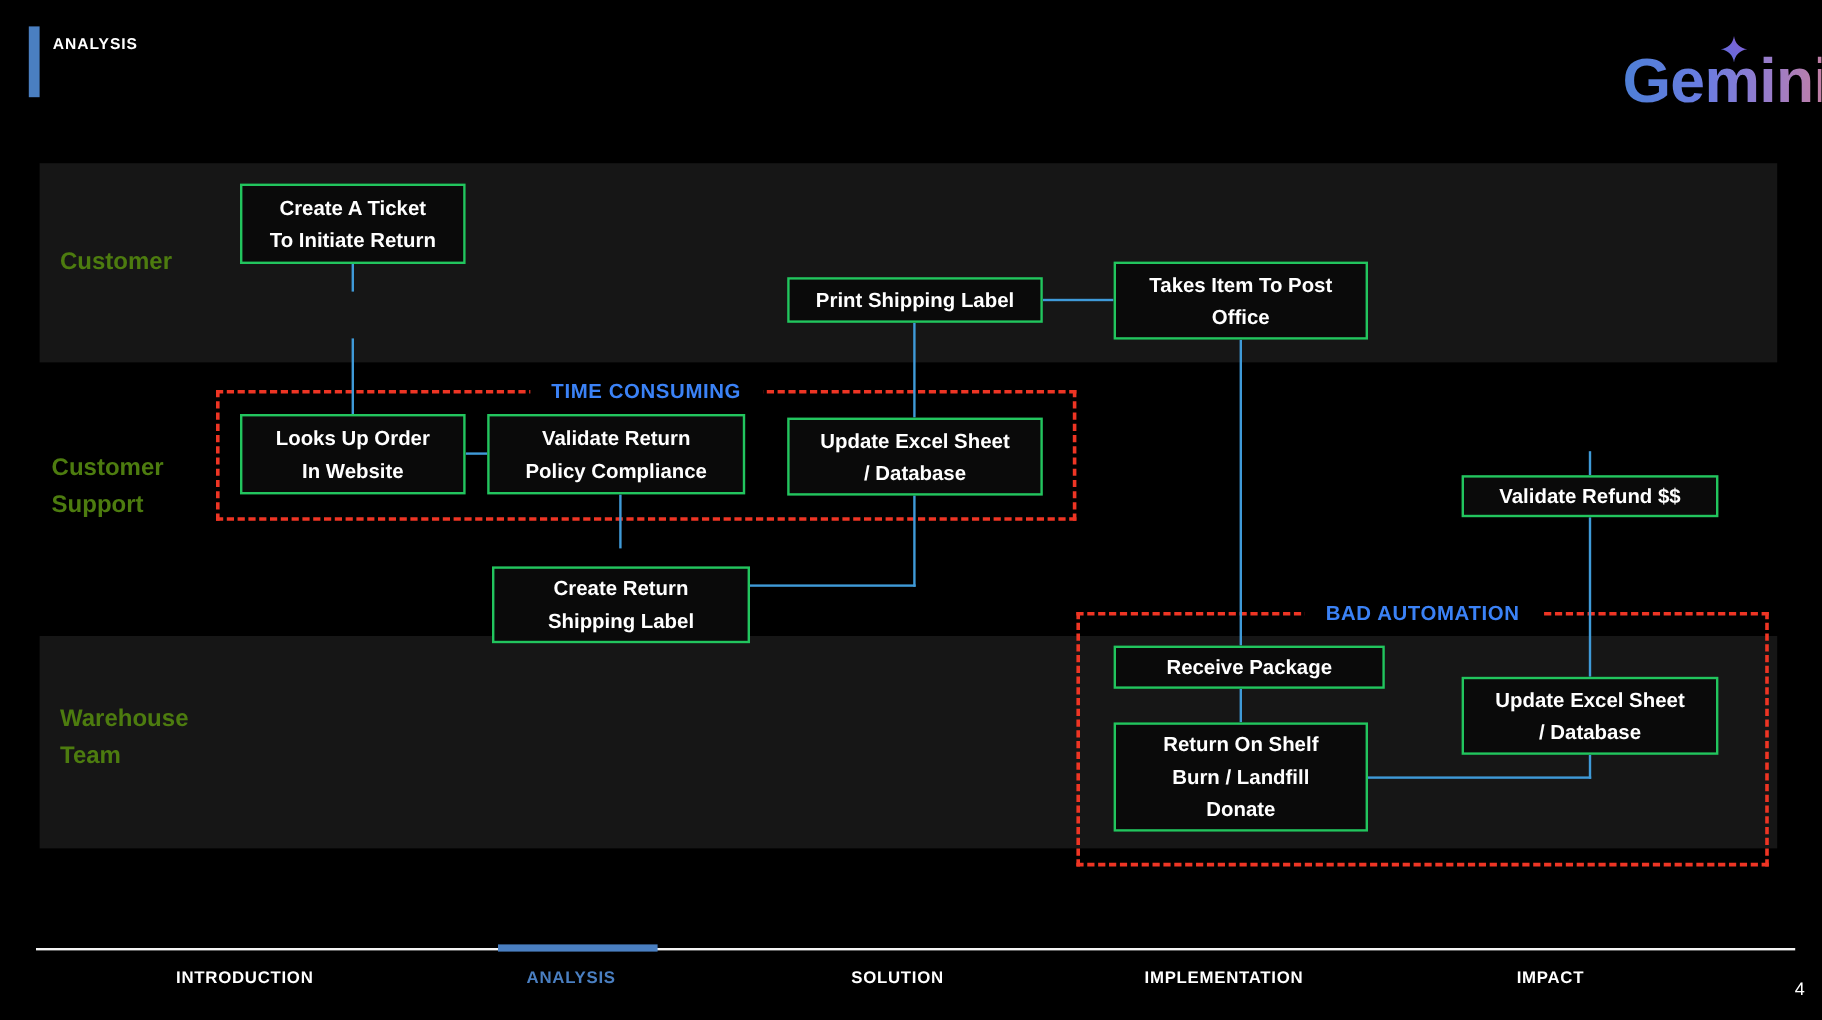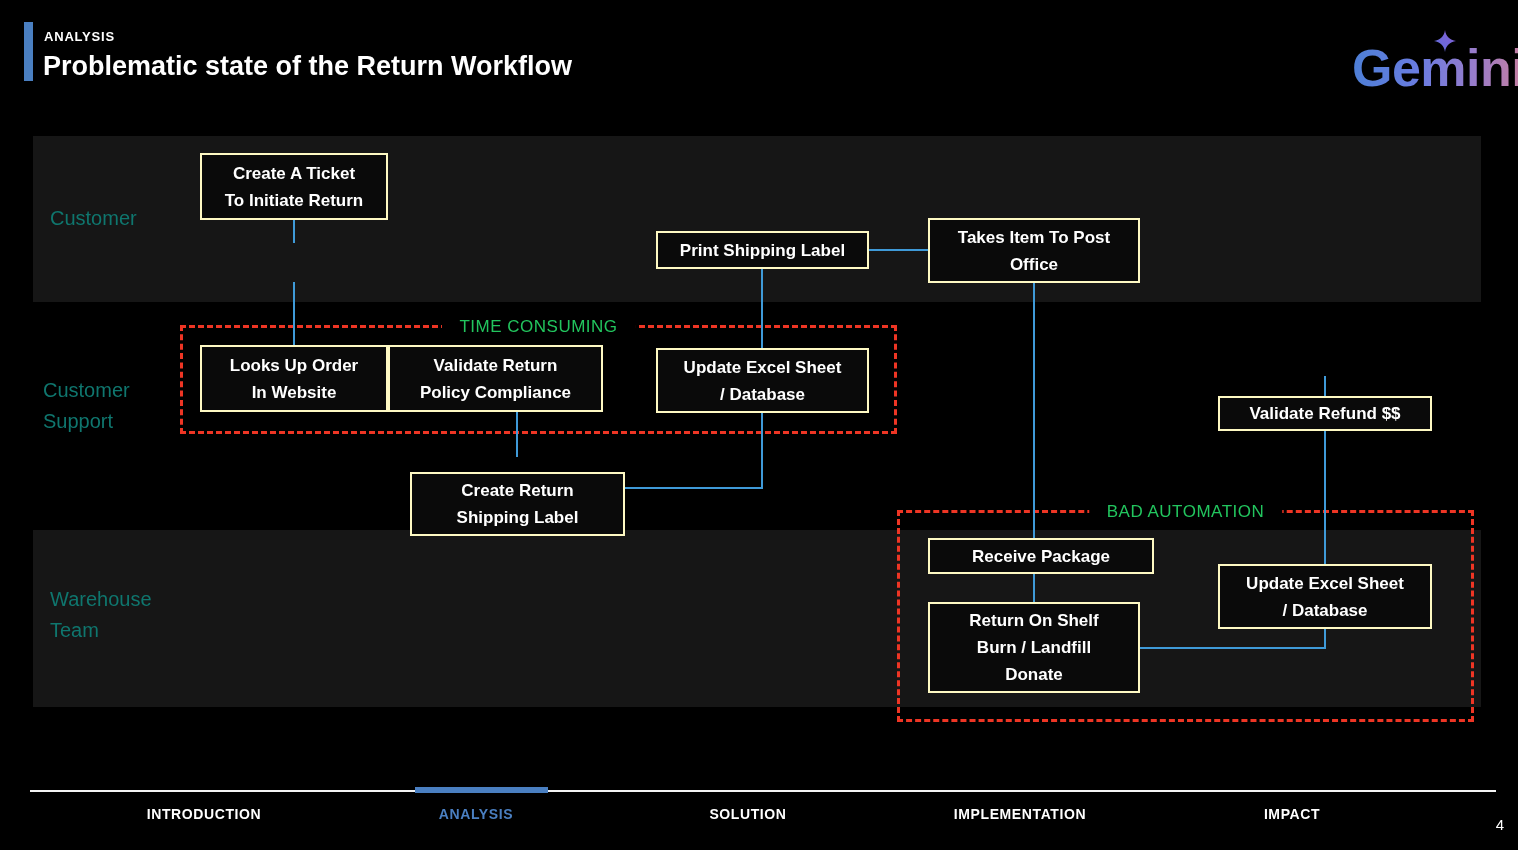--- a/index.html
+++ b/index.html
@@ -43,49 +43,49 @@
   }
 
   
   .lane {
     position: absolute; left: 33px; width: 1448px; background: #161616; z-index: 1;
   }
   .lane-customer  { top: 136px; height: 166px; }
   .lane-warehouse { top: 530px; height: 177px; }
   .lane-label {
     position: absolute; z-index: 5;
-    font-size: 20px; font-weight: normal; color: #0f766e;
+    font-size: 20px; font-weight: bold; color: #4d7c0f;
     line-height: 31px; white-space: pre-line;
   }
   .lane-label.customer  { left: 50px; top: 203px; }
   .lane-label.support   { left: 43px; top: 375px; }
   .lane-label.warehouse { left: 50px; top: 584px; }
 
   
   .alert-region {
     position: absolute; border: 3px dashed #ee3524; z-index: 2;
   }
   .alert-time { left: 180px; top: 325px; width: 717px; height: 109px; }
   .alert-auto { left: 897px; top: 510px; width: 577px; height: 212px; }
   .alert-label {
     position: absolute; top: -13px; left: 50%; transform: translateX(-50%);
     background: #000; padding: 2px 18px;
-    font-size: 17px; font-weight: normal; letter-spacing: 0.5px;
-    color: #22c55e; white-space: nowrap; z-index: 6;
+    font-size: 17px; font-weight: bold; letter-spacing: 0.5px;
+    color: #3b82f6; white-space: nowrap; z-index: 6;
   }
 
   
   .conn { position: absolute; background: #3f9ad8; z-index: 3; }
   .v { width: 2px; }
   .h { height: 2px; }
 
   
   .fbox {
     position: absolute; z-index: 4;
-    background: #0a0a0a; border: 2px solid #fef9c3;
+    background: #0a0a0a; border: 2px solid #22c55e;
     display: flex; align-items: center; justify-content: center;
     text-align: center; font-size: 17px; font-weight: bold; color: #fff;
     line-height: 27px; white-space: pre-line;
   }
 
   
   .footer-line {
     position: absolute; left: 30px; top: 790px; width: 1466px; height: 2px;
     background: #f4f4f4; z-index: 1;
   }
@@ -108,21 +108,20 @@
     font-size: 15px; color: #fff;
   }
 </style>
 </head>
 <body>
 
 <div class="slide">
 
   <div class="accent-bar"></div>
   <div class="eyebrow">ANALYSIS</div>
-  <h1 class="title">Problematic state of the Return Workflow</h1>
 
   <div class="brand">
     <span class="brand-text">Gemini</span>
     <svg class="brand-star" viewBox="0 0 24 24">
       <defs>
         <linearGradient id="starGrad" x1="0" y1="1" x2="1" y2="0">
           <stop offset="0" stop-color="#5a6fdc"></stop>
           <stop offset="1" stop-color="#8a5fd6"></stop>
         </linearGradient>
       </defs>
@@ -162,21 +161,21 @@
   <div class="conn h" style="left:1140px; top:647px; width:186px;"></div>
 
   <div class="fbox" style="left:200px; top:153px; width:188px; height:67px;">Create A Ticket
 To Initiate Return</div>
   <div class="fbox" style="left:656px; top:231px; width:213px; height:38px;">Print Shipping Label</div>
   <div class="fbox" style="left:928px; top:218px; width:212px; height:65px;">Takes Item To Post
 Office</div>
 
   <div class="fbox" style="left:200px; top:345px; width:188px; height:67px;">Looks Up Order
 In Website</div>
-  <div class="fbox" style="left:388px; top:345px; width:215px; height:67px;">Validate Return
+  <div class="fbox" style="left:406px; top:345px; width:215px; height:67px;">Validate Return
 Policy Compliance</div>
   <div class="fbox" style="left:656px; top:348px; width:213px; height:65px;">Update Excel Sheet
 / Database</div>
   <div class="fbox" style="left:410px; top:457px; width:215px; height:64px;margin-top:15px;">Create Return
 Shipping Label</div>
   <div class="fbox" style="left:1218px; top:396px; width:214px; height:35px;">Validate Refund $$</div>
 
   <div class="fbox" style="left:928px; top:538px; width:226px; height:36px;">Receive Package</div>
   <div class="fbox" style="left:928px; top:602px; width:212px; height:91px;">Return On Shelf
 Burn / Landfill

